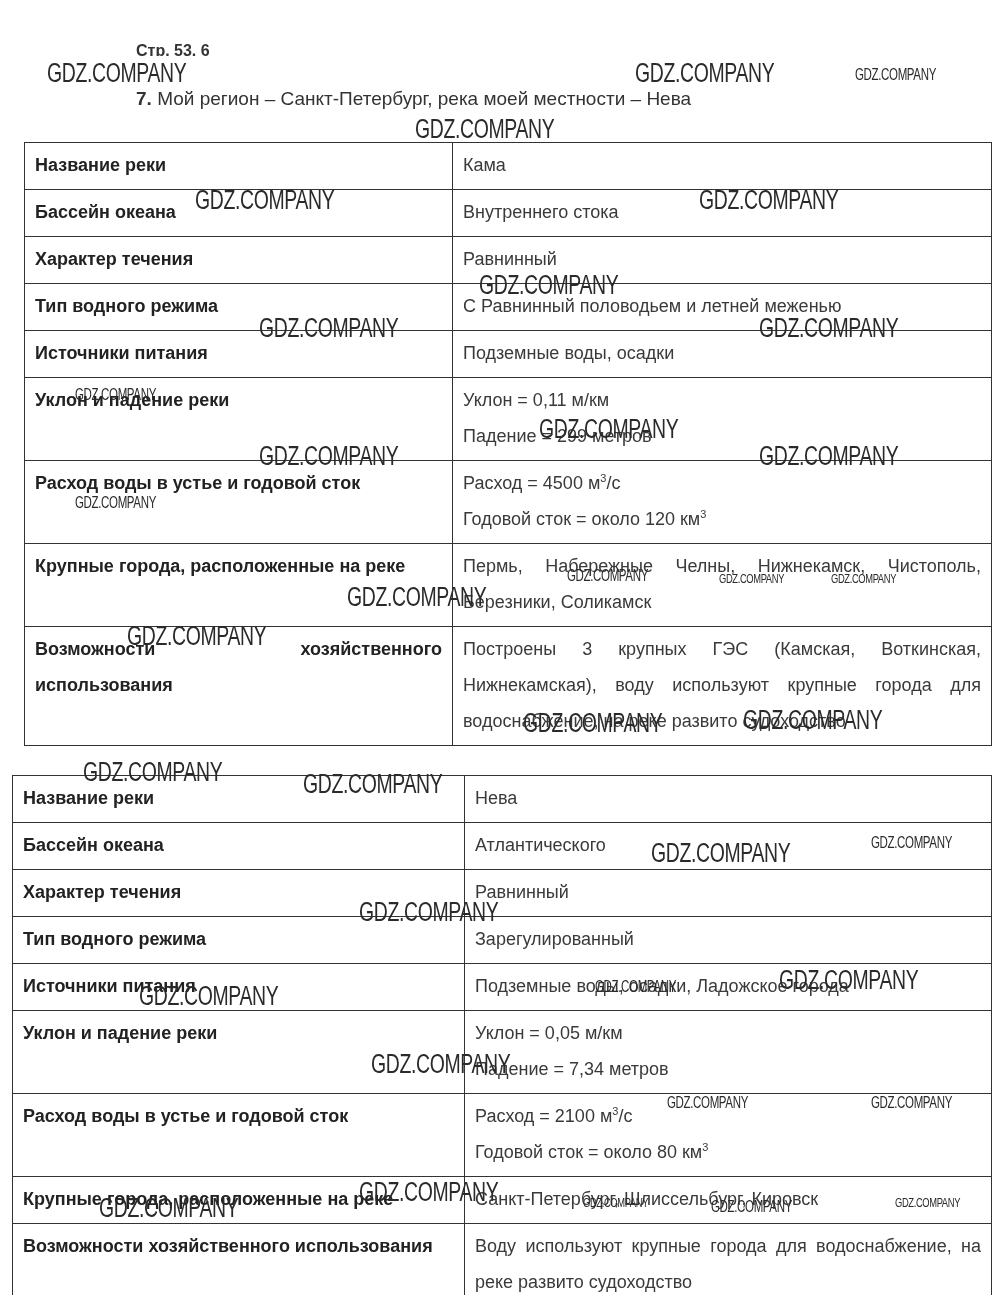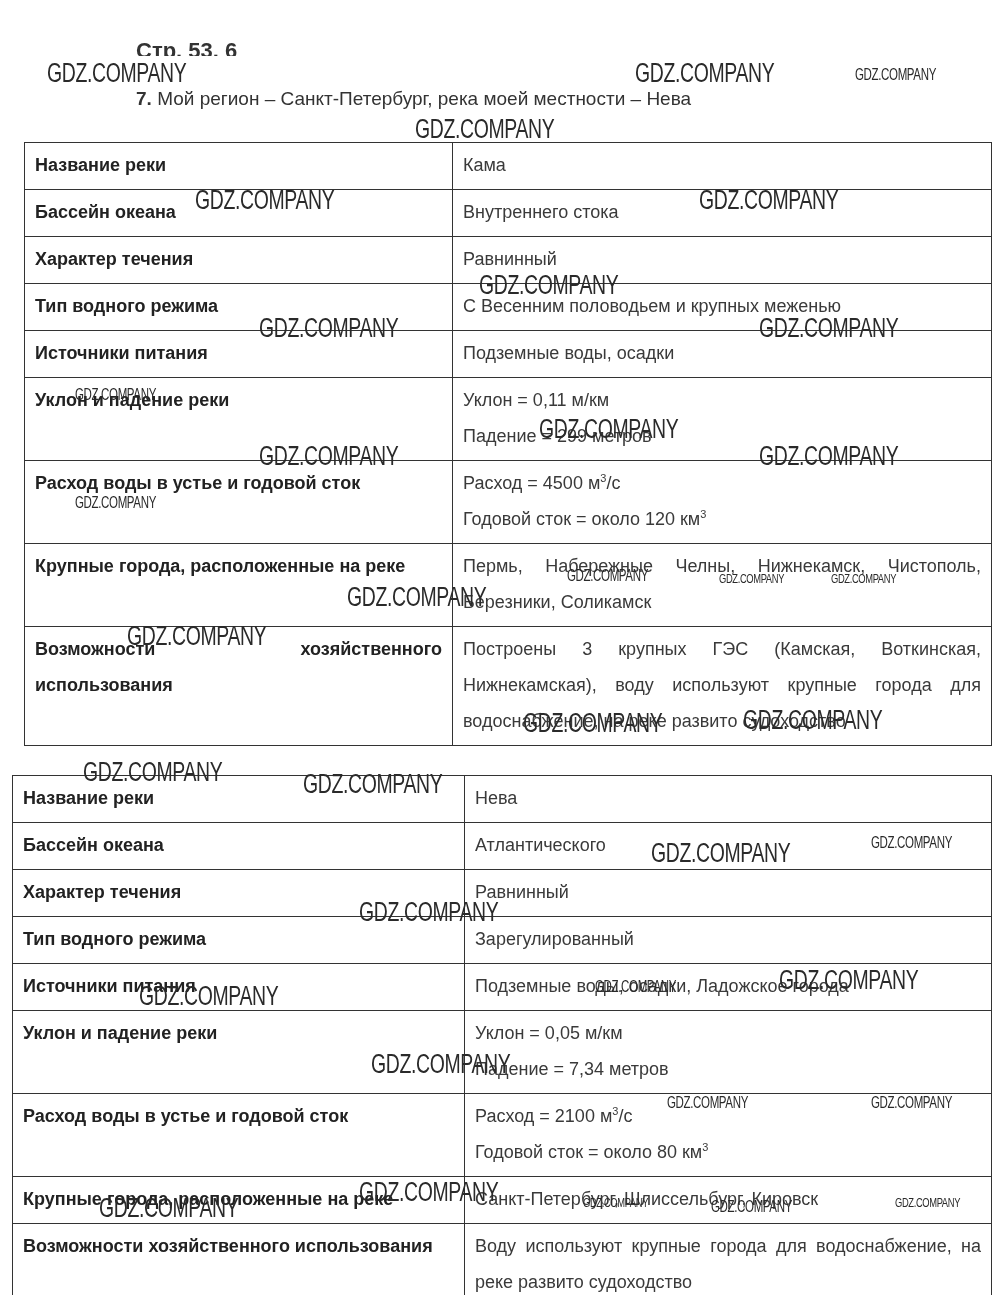--- a/index.html
+++ b/index.html
@@ -1,18 +1,18 @@
 <!DOCTYPE html>
 <html><head>
 <meta charset="utf-8">
 <style>
   html, body { margin: 0; padding: 0; background: #ffffff; }
   body { width: 1000px; height: 1295px; position: relative; overflow: hidden;
          font-family: "Liberation Sans", sans-serif; color: #222; }
-  .page-ref { position: absolute; left: 136px; top: 36px; font-size: 22px; font-weight: bold; color: #333;
+  .page-ref { position: absolute; left: 136px; top: 36px; font-size: 16px; font-weight: bold; color: #333;
               height: 20px; overflow: hidden; line-height: 30px; }
   .heading { position: absolute; left: 136px; top: 88px; font-size: 19px; color: #333; }
   .heading b { font-weight: bold; }
   table.rt { position: absolute; border-collapse: collapse; table-layout: fixed; font-size: 18px; padding-left: 40px; }
   table.rt td { border: 1px solid #333; vertical-align: top; padding: 4px 10px 6px 10px; line-height: 36px; }
   table.rt td.k { font-weight: bold; color: #222; }
   table.rt td.v { color: #3a3a3a; }
   .justlast { text-align: justify; }
   .line { display: block; }
   sup { font-size: 11px; line-height: 0; }
@@ -49,21 +49,21 @@
     <tr>
       <td class="k">Бассейн океана</td>
       <td class="v">Внутреннего стока</td>
     </tr>
     <tr>
       <td class="k">Характер течения</td>
       <td class="v">Равнинный</td>
     </tr>
     <tr>
       <td class="k">Тип водного режима</td>
-      <td class="v">С Весенним половодьем и крупных меженью</td>
+      <td class="v">С Равнинный половодьем и летней меженью</td>
     </tr>
     <tr>
       <td class="k">Источники питания</td>
       <td class="v">Подземные воды, осадки</td>
     </tr>
     <tr>
       <td class="k">Уклон и падение реки</td>
       <td class="v">
         <span class="line">Уклон = 0,11 м/км</span>
         <span class="line">Падение = 299 метров</span>

